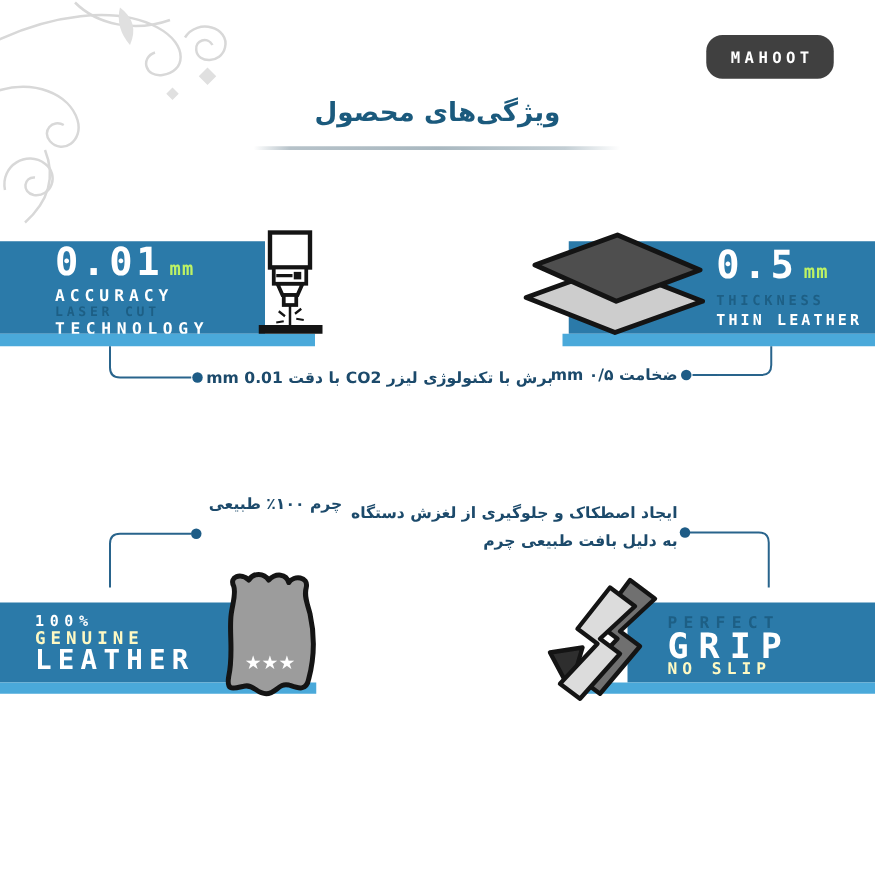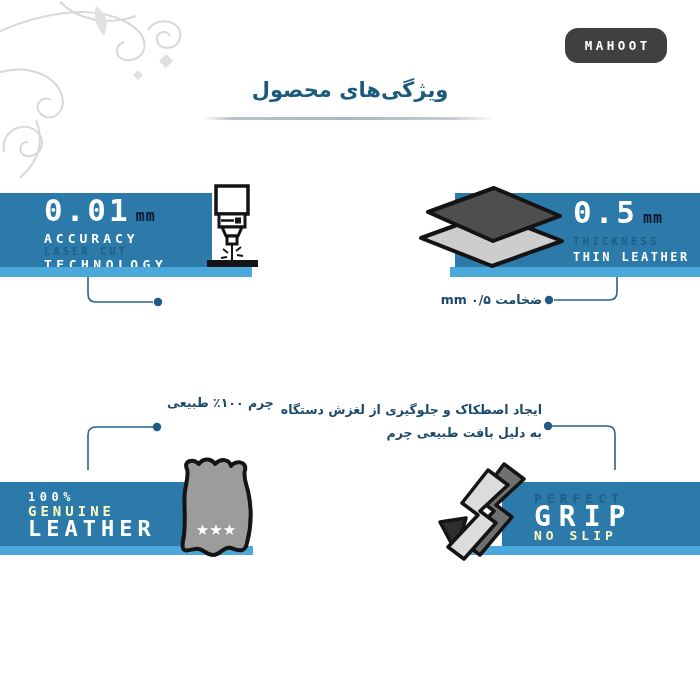--- a/index.html
+++ b/index.html
@@ -39,21 +39,21 @@
   .s3{left:0;top:546px;width:253px;height:9px;}
   .b4{left:502px;top:482px;width:198px;height:64px;}
   .s4{left:462px;top:546px;width:238px;height:9px;}
   .b-inner{font-family:"DejaVu Sans Mono", monospace;font-weight:bold;color:#ffffff;}
   .b1 .b-inner{padding:2px 0 0 44px;}
   .b2 .b-inner{padding:4px 0 0 118px;}
   .b3 .b-inner{padding:8px 0 0 28px;}
   .b4 .b-inner{padding:10px 0 0 32px;}
   .numrow{line-height:30px;white-space:nowrap;}
   .num{font-size:31px;letter-spacing:3px;color:#ffffff;}
-  .unit{font-size:15px;letter-spacing:1px;margin-left:5px;color:#0f172a;}
+  .unit{font-size:15px;letter-spacing:1px;margin-left:5px;color:#bef264;}
   .trow{white-space:nowrap;}
   .ghostd{color:#1d5f85;}
   .ghostl{color:#fef9c3;}
   .white{color:#ffffff;}
   .r-accuracy{font-size:13px;letter-spacing:4px;line-height:15px;}
   .r-lasercut{font-size:10.5px;letter-spacing:3px;line-height:11px;}
   .r-technology{font-size:13px;letter-spacing:4.5px;line-height:13px;margin-top:1px;}
   .r-thickness{font-size:11px;letter-spacing:3px;line-height:13px;margin-top:2px;}
   .r-thinleather{font-size:12px;letter-spacing:2.5px;line-height:14px;margin-top:2px;}
   .r-100{font-size:12px;letter-spacing:4.5px;line-height:14px;}
@@ -180,20 +180,21 @@
       <path d="M552 426 L607 426 Q615 426 615 434 L615 470"></path>
     </g>
     <g fill="#1e5c86">
       <circle cx="158" cy="302" r="4.2"></circle>
       <circle cx="549" cy="300" r="4.2"></circle>
       <circle cx="157" cy="427" r="4.2"></circle>
       <circle cx="548" cy="426" r="4.2"></circle>
     </g>
   </svg>
 
+  <div class="caption c1">برش با تکنولوژی لیزر CO2 با دقت 0.01 mm</div>
   <div class="caption c2">ضخامت ۰/۵ mm</div>
   <div class="caption c3">چرم ۱۰۰٪ طبیعی</div>
   <div class="caption c4">
     <div>ایجاد اصطکاک و جلوگیری از لغزش دستگاه</div>
     <div>به دلیل بافت طبیعی چرم</div>
   </div>
 
 </div>
 
 </body></html>

